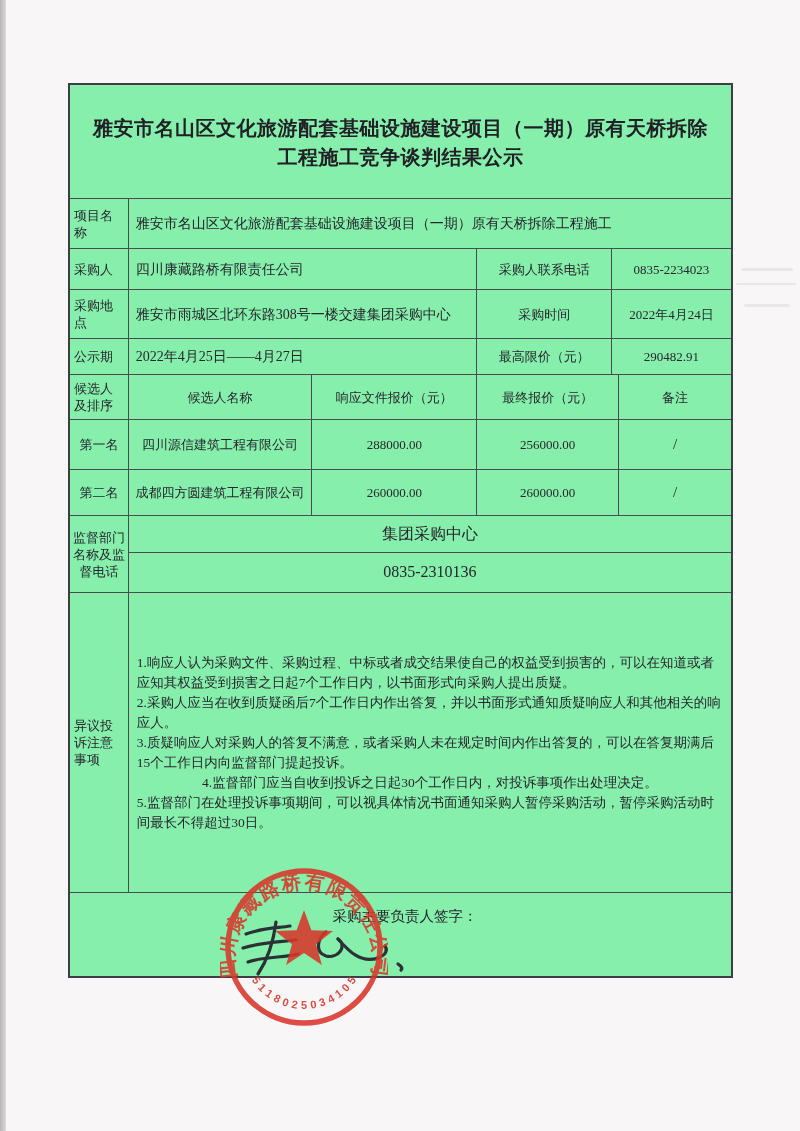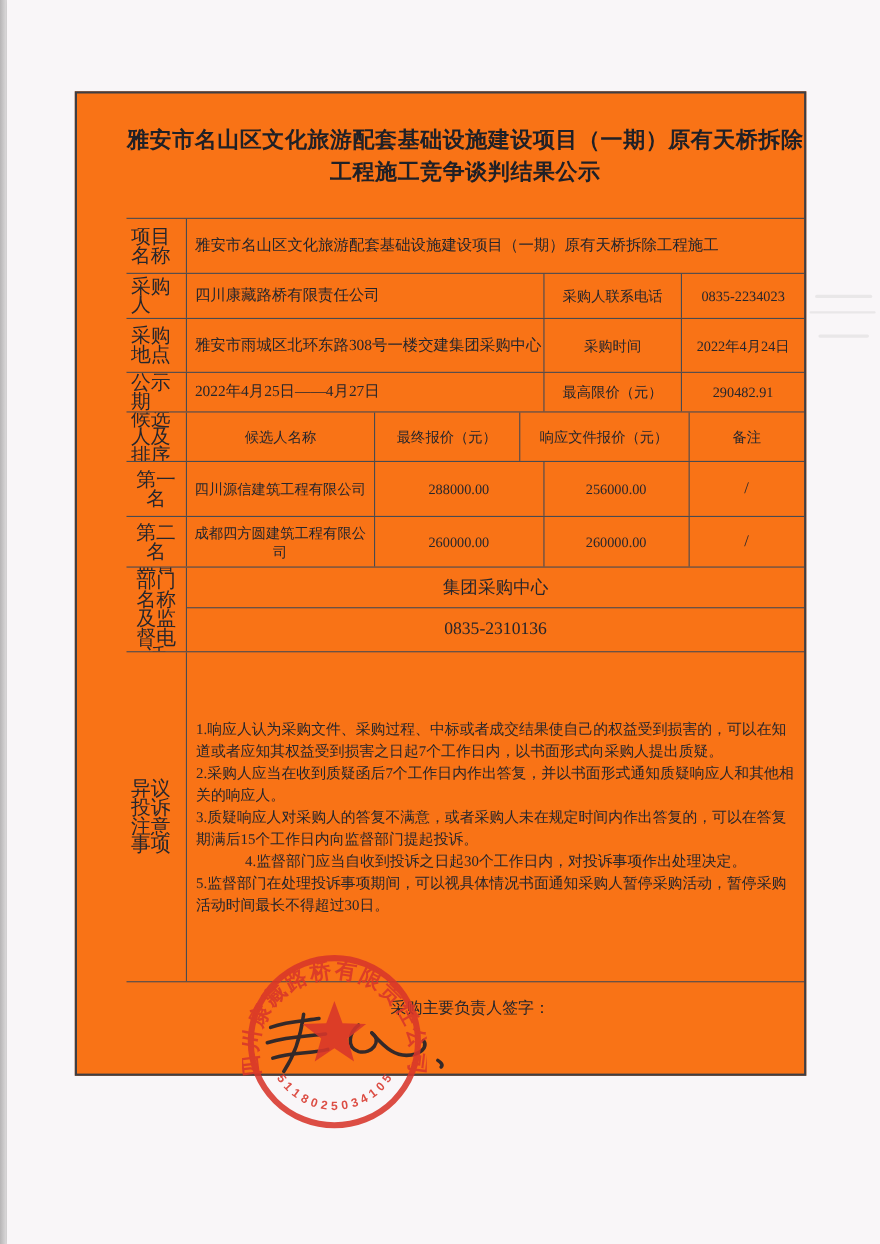--- a/index.html
+++ b/index.html
@@ -14,32 +14,31 @@
     background:#f9f6f8;
     box-shadow:-4px 0 6px rgba(0,0,0,.25);
   }
   .edge-strip{position:absolute;left:0;top:0;width:6px;height:1131px;
     background:linear-gradient(90deg,#b7b5b6,#dcdadb);}
   .noise{position:absolute;background:rgba(120,120,125,.12);border-radius:2px;}
 
   .tbl{
     position:absolute;left:62px;top:83px;width:665px;height:895px;
     border:2px solid #3e3e44;box-sizing:border-box;
-    background:#f97316;
-    padding-left:45px;
+    background:#86efac;
   }
   .row{display:flex;border-bottom:1.5px solid #4a4a50;box-sizing:border-box;}
   .row.last{border-bottom:none;justify-content:center;}
   .cell{
     border-right:1.5px solid #4a4a50;box-sizing:border-box;
     display:flex;align-items:center;overflow:hidden;
     font-size:13px;line-height:17px;
   }
   .cell.end{border-right:none;}
-  .lab{width:59px;padding:2px 3px 2px 4px;font-size:18px;}
+  .lab{width:59px;padding:2px 3px 2px 4px;font-size:13px;}
   .lab.ctr{justify-content:center;text-align:center;padding:2px 1px;}
   .val{padding-left:7px;}
   .ctrv{justify-content:center;text-align:center;padding:0 2px;}
   .h-project{height:50px;}
   .h-purchaser{height:41px;}
   .h-location{height:49px;}
   .h-publicity{height:36px;}
   .h-candhead{height:45px;}
   .h-first{height:50px;}
   .h-second{height:46px;}
@@ -114,22 +113,22 @@
     <div class="row h-publicity">
       <div class="cell lab">公示期</div>
       <div class="cell val w-mid" style="font-size:14px;">2022年4月25日——4月27日</div>
       <div class="cell ctrv w-keylab">最高限价（元）</div>
       <div class="cell ctrv w-right end" style="font-size:13px;">290482.91</div>
     </div>
 
     <div class="row h-candhead">
       <div class="cell lab">候选人及排序</div>
       <div class="cell ctrv w-cname">候选人名称</div>
+      <div class="cell ctrv w-bid1">响应文件报价（元）</div>
       <div class="cell ctrv w-bid2">最终报价（元）</div>
-      <div class="cell ctrv w-bid1">响应文件报价（元）</div>
       <div class="cell ctrv w-note end">备注</div>
     </div>
 
     <div class="row h-first">
       <div class="cell lab ctr">第一名</div>
       <div class="cell ctrv w-cname" style="font-size:13px;">四川源信建筑工程有限公司</div>
       <div class="cell ctrv w-bid1" style="font-size:13px;">288000.00</div>
       <div class="cell ctrv w-bid2" style="font-size:13px;">256000.00</div>
       <div class="cell ctrv w-note end" style="font-size:15px;">/</div>
     </div>

